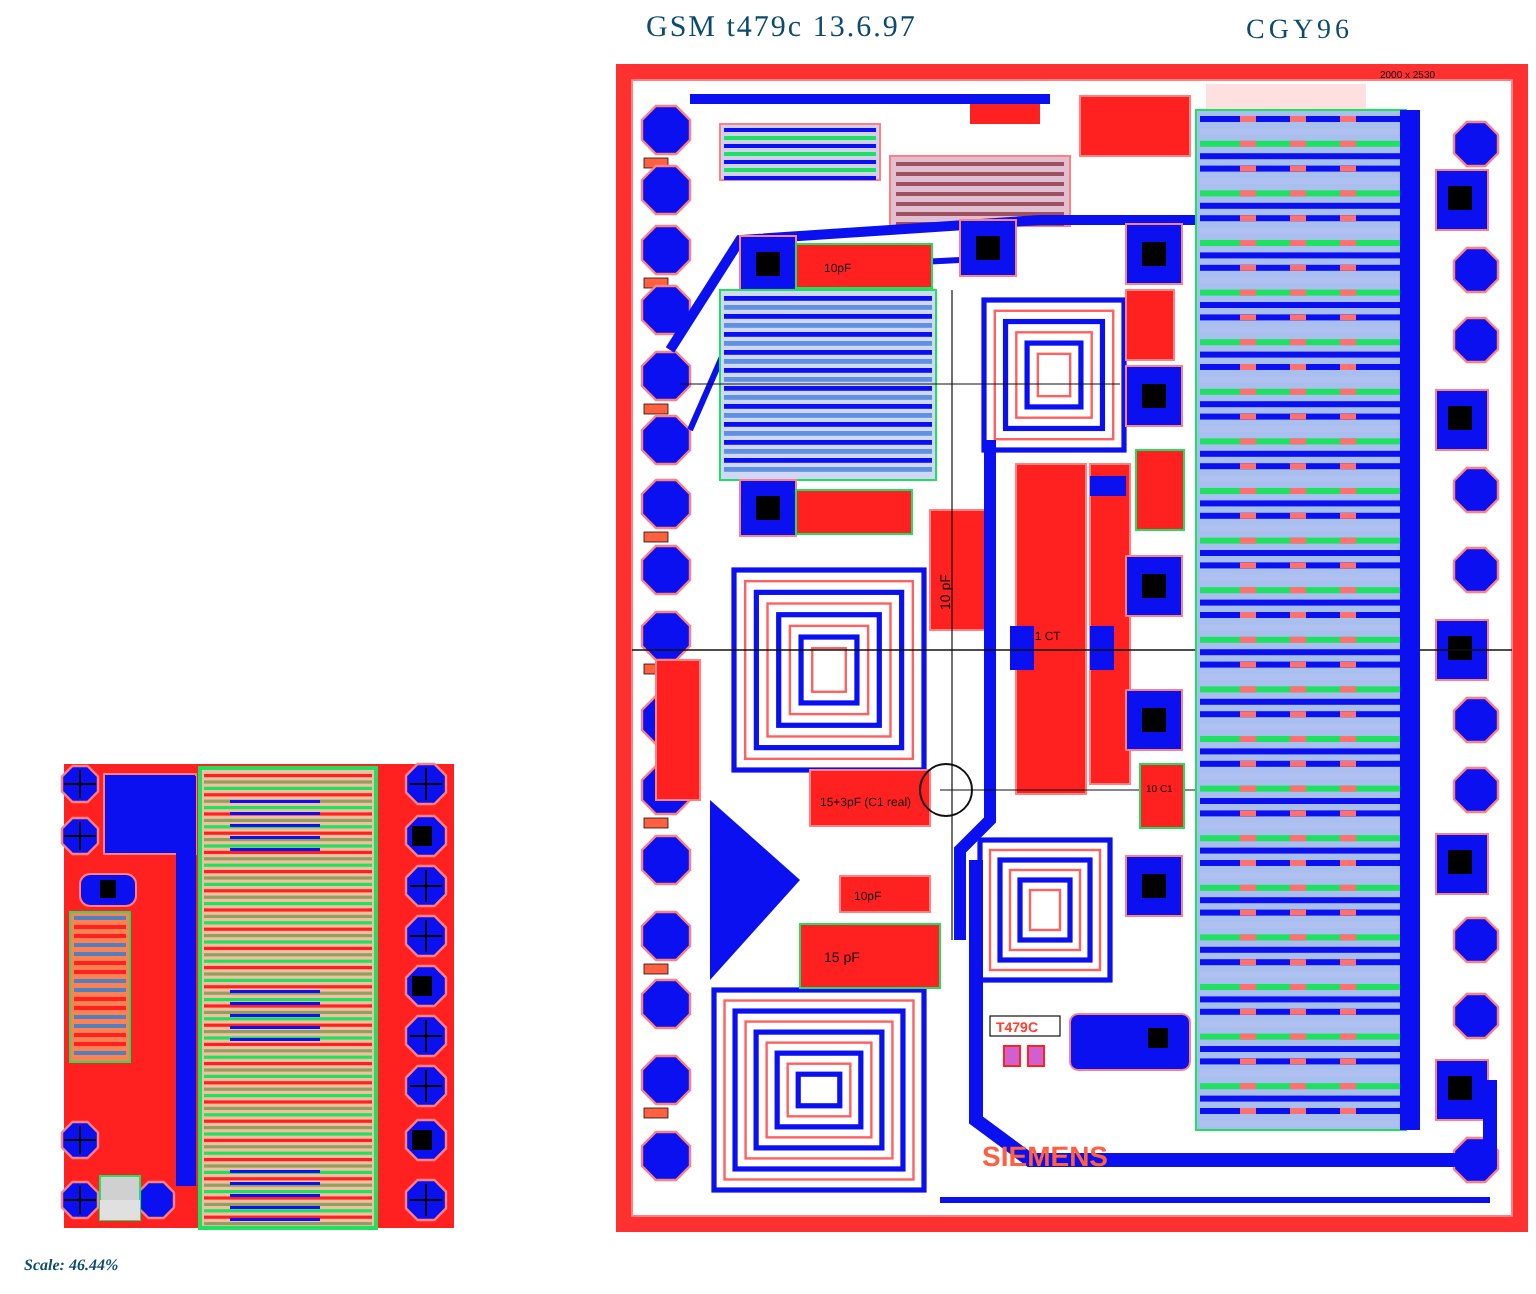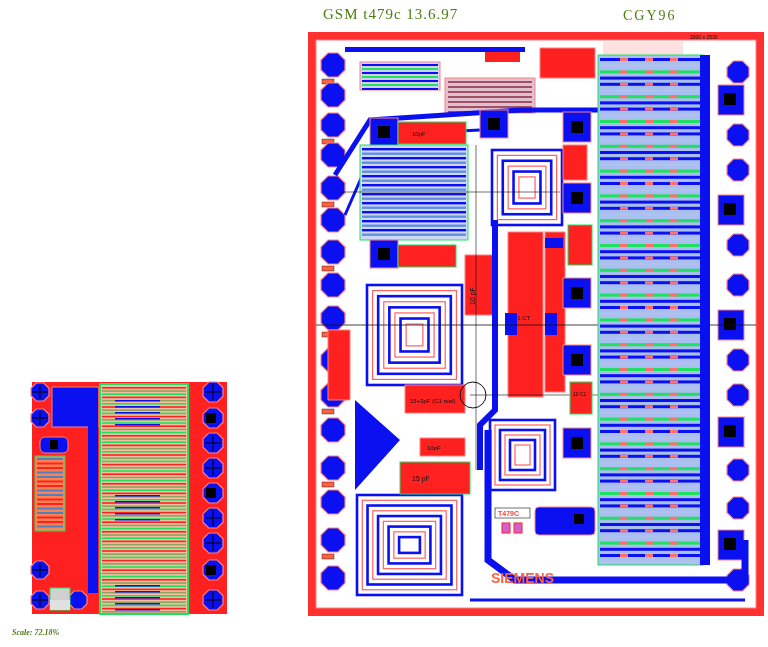--- a/index.html
+++ b/index.html
@@ -1,29 +1,29 @@
 <!DOCTYPE html>
 <html><head>
 <meta charset="utf-8">
 <style>
   html,body{margin:0;padding:0;background:#ffffff;}
   body{width:768px;height:647px;position:relative;overflow:hidden;font-family:"Liberation Serif",serif;}
-  .lbl{position:absolute;color:#4d7c0f;font-family:"Liberation Serif",serif;}
+  .lbl{position:absolute;color:#0c4a6e;font-family:"Liberation Serif",serif;}
   #title-left{left:323px;top:6px;font-size:15px;letter-spacing:1px;}
   #title-right{left:623px;top:8px;font-size:14px;letter-spacing:2px;}
   #scale{left:12px;top:628px;font-size:8px;font-style:italic;font-weight:bold;}
   svg{position:absolute;left:0;top:0;}
   .chiptext{font-family:"Liberation Sans",sans-serif;}
 </style>
 </head>
 <body>
 
 <div class="lbl" id="title-left">GSM t479c 13.6.97</div>
 <div class="lbl" id="title-right">CGY96</div>
-<div class="lbl" id="scale">Scale: 72.18%</div>
+<div class="lbl" id="scale">Scale: 46.44%</div>
 
 <svg width="768" height="647" viewBox="0 0 768 647">
 
   <g>
     <rect x="32" y="382" width="195" height="232" fill="#ff2020"></rect>
 
     <rect x="52" y="387" width="46" height="40" fill="#0a10f0" stroke="#ff8080"></rect>
 
     <rect x="88" y="388" width="10" height="205" fill="#0a10f0"></rect>
 

